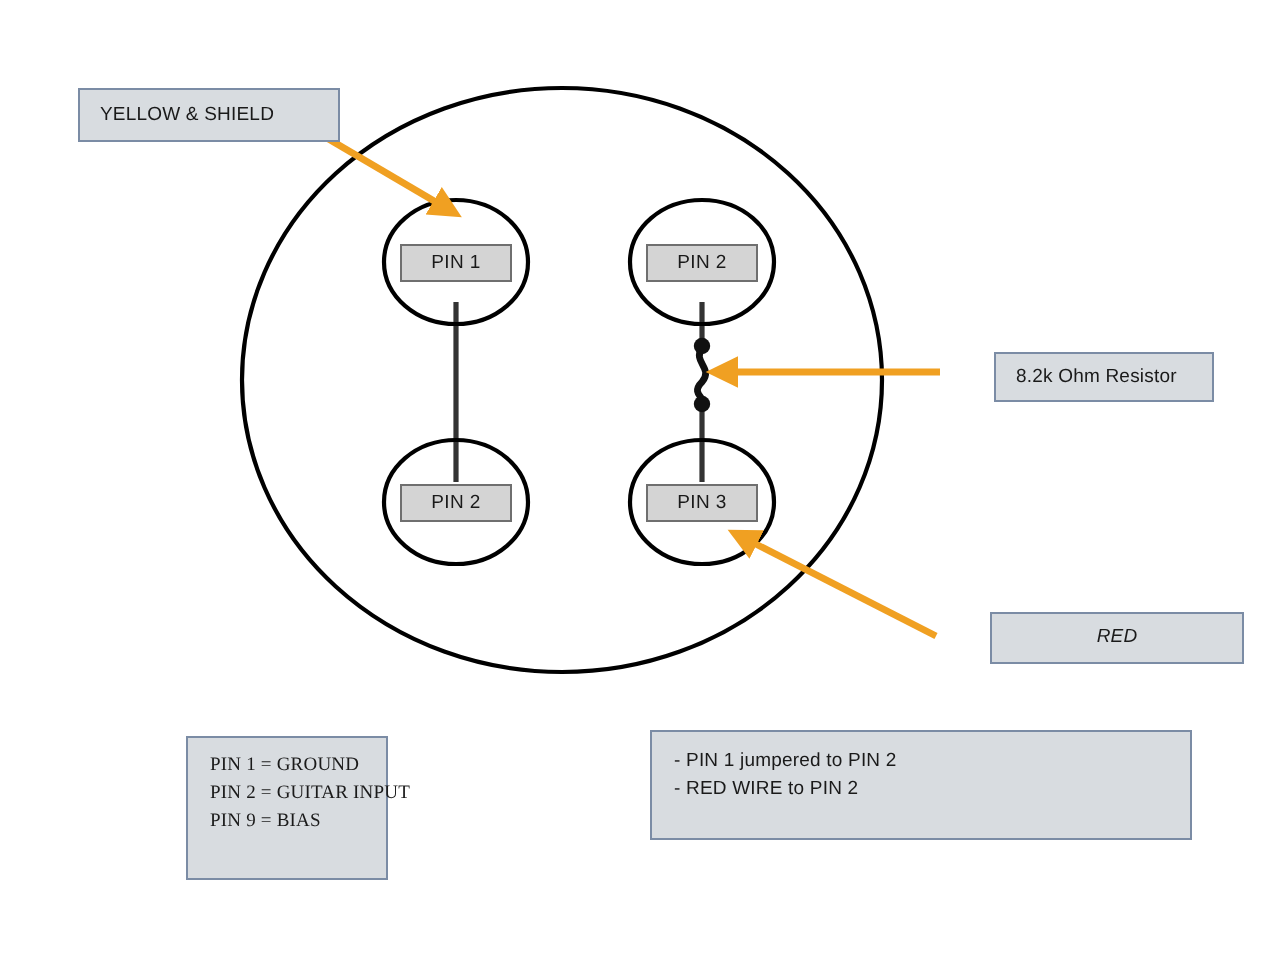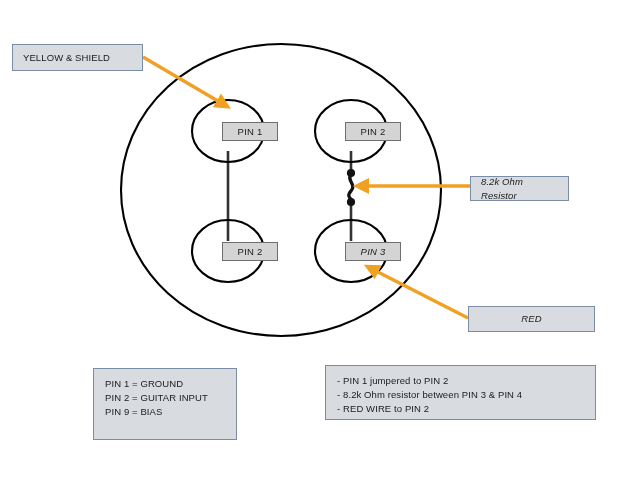--- a/index.html
+++ b/index.html
@@ -31,20 +31,21 @@
     border: 1px solid #7b8ca5;
     color: #1a1a1a;
     font-size: 9.5px;
     line-height: 1.45;
     letter-spacing: .1px;
   }
   .box.callout {
     display: flex;
     align-items: center;
     padding: 0 10px;
+    margin-left: 27px;
   }
   .box.callout.center {
     justify-content: center;
     font-style: italic;
   }
   .box.legend {
     padding: 8px 10px 8px 11px;
   }
   .legend-line {
     white-space: nowrap;
@@ -57,21 +58,20 @@
     width: 56px;
     height: 19px;
     background: #d4d4d4;
     border: 1px solid #6f6f6f;
     color: #1a1a1a;
     font-size: 9.5px;
     display: flex;
     align-items: center;
     justify-content: center;
     letter-spacing: .2px;
-    margin-left: 22px;
   }
 </style>
 </head>
 <body>
 
 <div id="stage">
 
   <svg id="diagram-svg" viewBox="0 0 640 480">
     <defs>
       <marker id="arrowhead" markerWidth="5.2" markerHeight="5.2" refX="2.1" refY="2.6" orient="auto" markerUnits="strokeWidth">
@@ -102,41 +102,40 @@
 
   <div class="pin-plate" style="left:200px; top:122px;">
     <span>PIN 1</span>
   </div>
   <div class="pin-plate" style="left:323px; top:122px;">
     <span>PIN 2</span>
   </div>
   <div class="pin-plate" style="left:200px; top:242px;">
     <span>PIN 2</span>
   </div>
-  <div class="pin-plate" style="left:323px; top:242px;font-style:italic;">
+  <div class="pin-plate" style="left:323px; top:242px;">
     <span>PIN 3</span>
   </div>
 
   <div class="box callout" style="left:12px; top:44px; width:131px; height:27px;">
     <span>YELLOW &amp; SHIELD</span>
   </div>
 
-  <div class="box callout" style="left:470px; top:176px; width:99px; height:25px;font-style:italic;">
+  <div class="box callout" style="left:470px; top:176px; width:110px; height:25px;">
     <span>8.2k Ohm Resistor</span>
   </div>
 
   <div class="box callout center" style="left:468px; top:306px; width:127px; height:26px;">
     <span>RED</span>
   </div>
 
-  <div class="box legend" style="left:93px; top:368px; width:144px; height:72px;">
+  <div class="box legend" style="left:93px; top:368px; width:101px; height:72px;font-family:Liberation Serif, serif;">
     <div class="legend-line">PIN 1 = GROUND</div>
     <div class="legend-line">PIN 2 = GUITAR INPUT</div>
     <div class="legend-line">PIN 9 = BIAS</div>
   </div>
 
   <div class="box legend" style="left:325px; top:365px; width:271px; height:55px;">
     <div class="legend-line">- PIN 1 jumpered to PIN 2</div>
-    <div class="legend-line">- 8.2k Ohm resistor between PIN 3 &amp; PIN 4</div>
     <div class="legend-line">- RED WIRE to PIN 2</div>
   </div>
 
 </div>
 
 </body></html>

